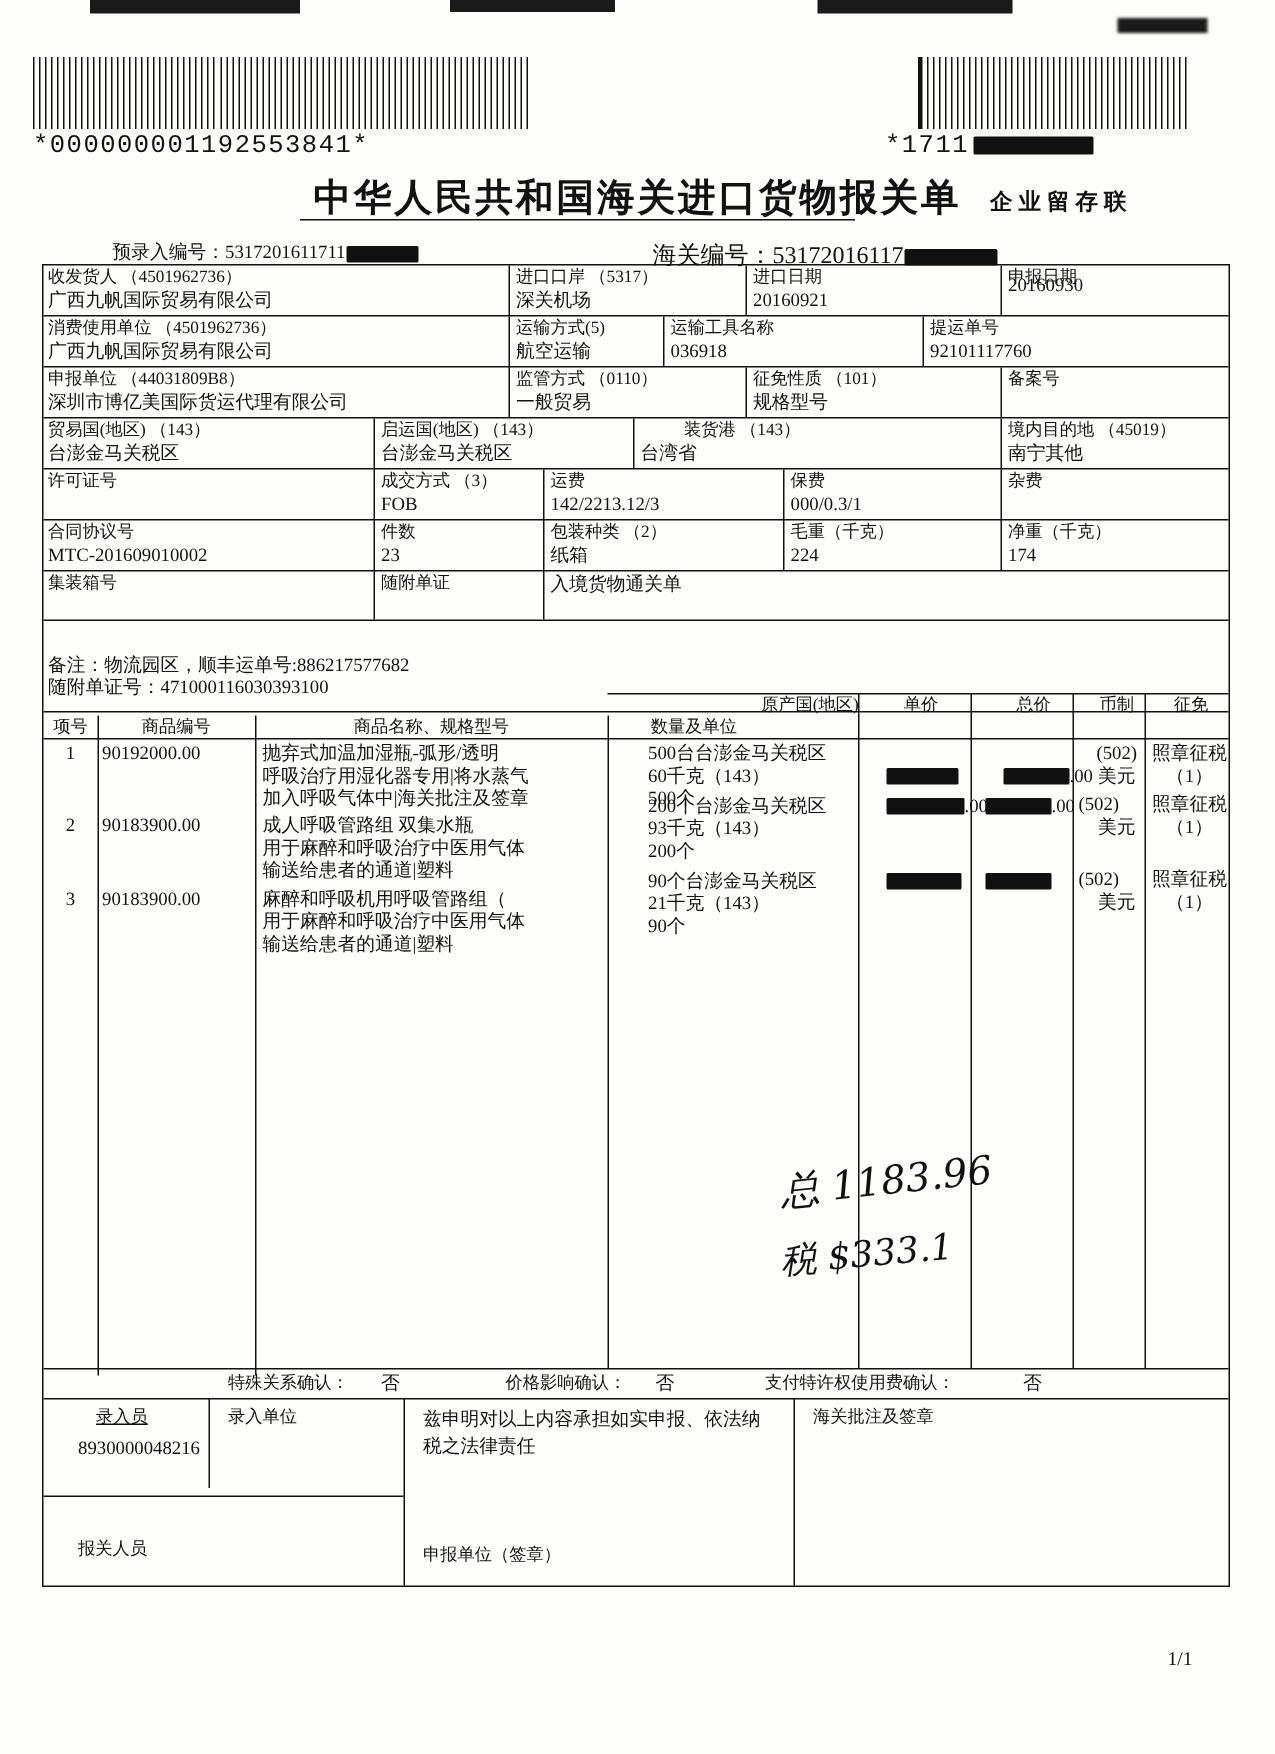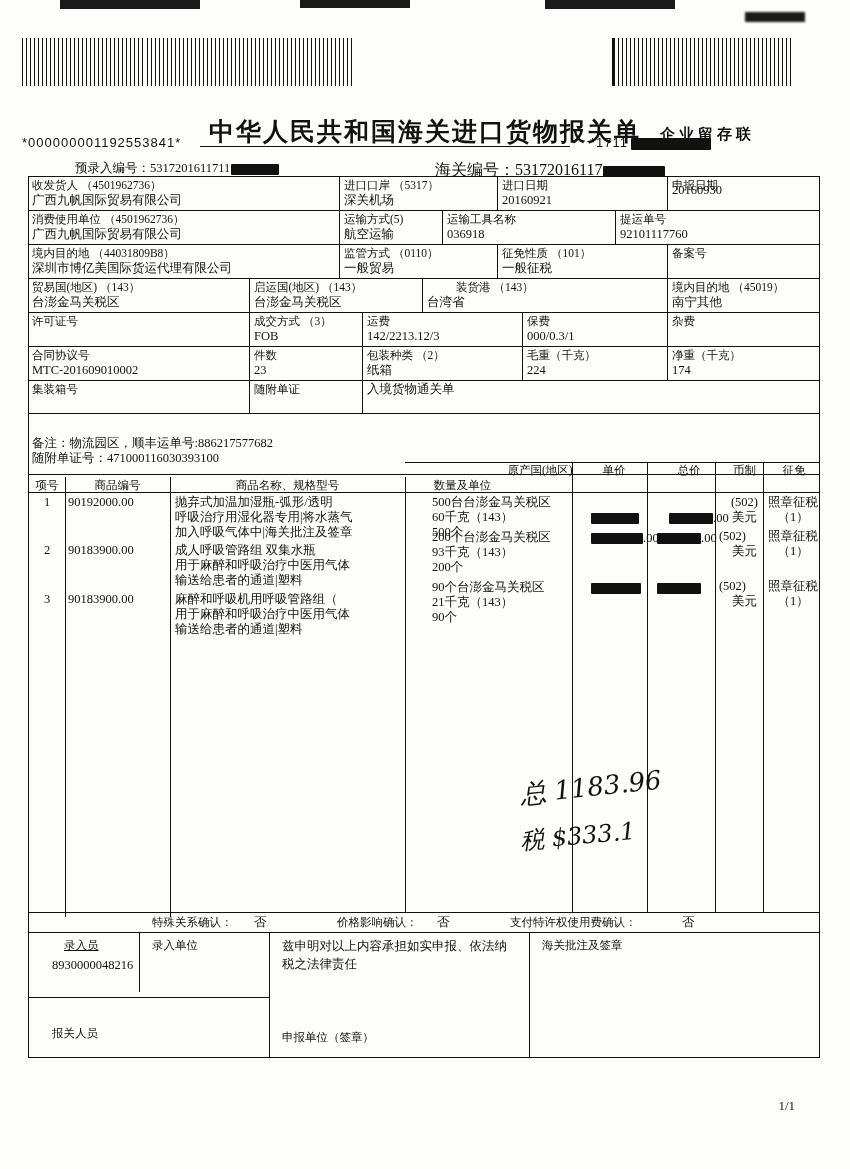--- a/index.html
+++ b/index.html
@@ -15,21 +15,21 @@
   
   .smudge{position:absolute;background:#1a1a1a;}
   .smudge.s1{left:60px;top:0px;width:140px;height:9px;}
   .smudge.s2{left:300px;top:0px;width:110px;height:8px;}
   .smudge.s3{left:545px;top:0px;width:130px;height:9px;}
   .smudge.s4{left:745px;top:12px;width:60px;height:10px;filter:blur(1px);}
 
   
   .barcode{position:absolute;display:flex;align-items:flex-end;height:48px;overflow:hidden;}
   .barcode i{display:block;background:#111;height:100%;margin-right:1px;}
-  .bc-text{position:absolute;font-family:Liberation Sans, sans-serif;font-size:13px;letter-spacing:1px;margin-top:47px;}
+  .bc-text{position:absolute;font-family:Liberation Mono, monospace;font-size:17px;letter-spacing:1px;}
 
   .redact{display:inline-block;background:#111;border-radius:1px;vertical-align:middle;}
 
   .title{
     position:absolute;left:0;top:115px;width:850px;text-align:center;
     font-size:25px;font-weight:bold;letter-spacing:2px;
     font-family:"DejaVu Serif", serif;
   }
   .title-underline{position:absolute;left:200px;top:146px;width:370px;border-bottom:1.5px solid #111;}
   .copy-label{position:absolute;right:95px;top:125px;font-size:15px;letter-spacing:4px;font-weight:bold;}
@@ -366,28 +366,28 @@
     <div class="cell val" style="left:312px;top:49px;width:100px;">航空运输</div>
 
     <div class="cell lbl" style="left:415px;top:34px;width:170px;">运输工具名称</div>
     <div class="cell val" style="left:415px;top:49px;width:170px;">036918</div>
 
     <div class="cell lbl" style="left:588px;top:34px;width:200px;">提运单号</div>
     <div class="cell val" style="left:588px;top:49px;width:200px;">92101117760</div>
 
     <div class="hline" style="left:0;top:67px;width:790px;"></div>
 
-    <div class="cell lbl" style="left:0;top:68px;width:310px;">境内目的地      （44031809B8）</div>
+    <div class="cell lbl" style="left:0;top:68px;width:310px;">申报单位      （44031809B8）</div>
     <div class="cell val" style="left:0;top:83px;width:310px;">深圳市博亿美国际货运代理有限公司</div>
 
     <div class="cell lbl" style="left:312px;top:68px;width:155px;">监管方式      （0110）</div>
     <div class="cell val" style="left:312px;top:83px;width:155px;">一般贸易</div>
 
     <div class="cell lbl" style="left:470px;top:68px;width:165px;">征免性质 （101）</div>
-    <div class="cell val" style="left:470px;top:83px;width:165px;">一般征税</div>
+    <div class="cell val" style="left:470px;top:83px;width:165px;">规格型号</div>
 
     <div class="cell lbl" style="left:640px;top:68px;width:148px;">备案号</div>
     <div class="cell val" style="left:640px;top:83px;width:148px;"></div>
 
     <div class="hline" style="left:0;top:101px;width:790px;"></div>
 
     <div class="cell lbl" style="left:0;top:102px;width:155px;">贸易国(地区) （143）</div>
     <div class="cell val" style="left:0;top:117px;width:155px;">台澎金马关税区</div>
 
     <div class="cell lbl" style="left:222px;top:102px;width:170px;">启运国(地区) （143）</div>

